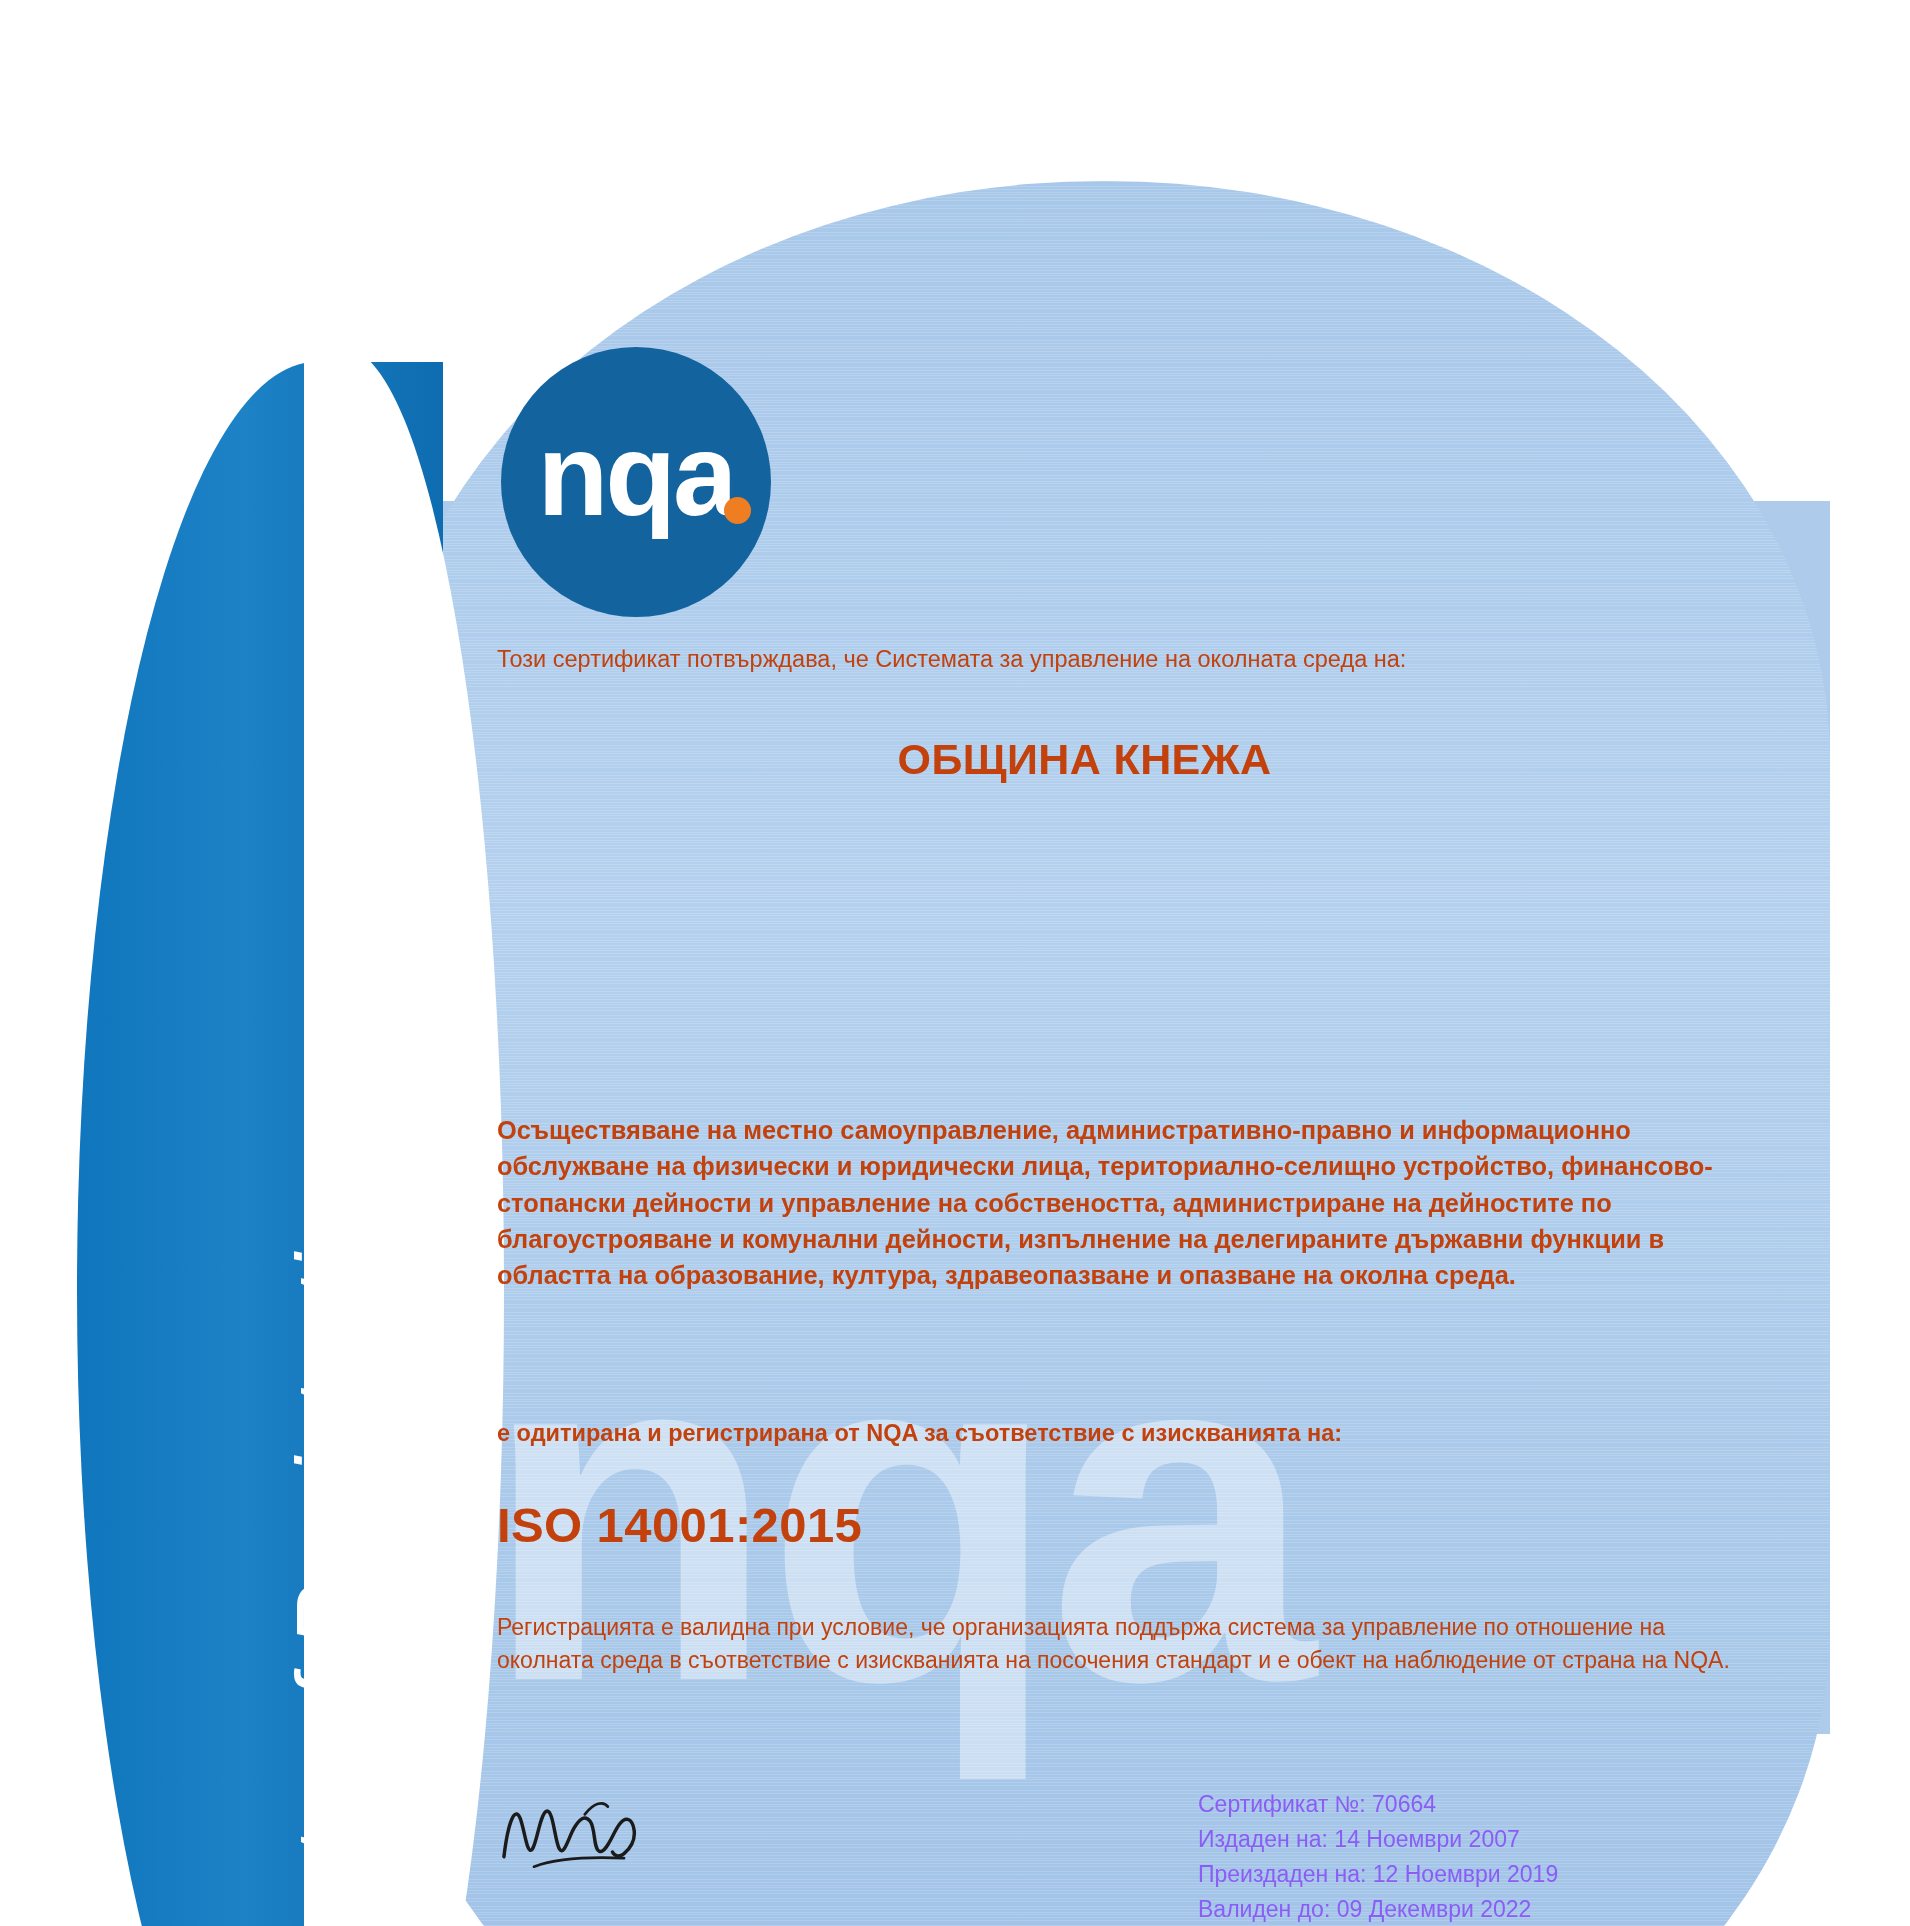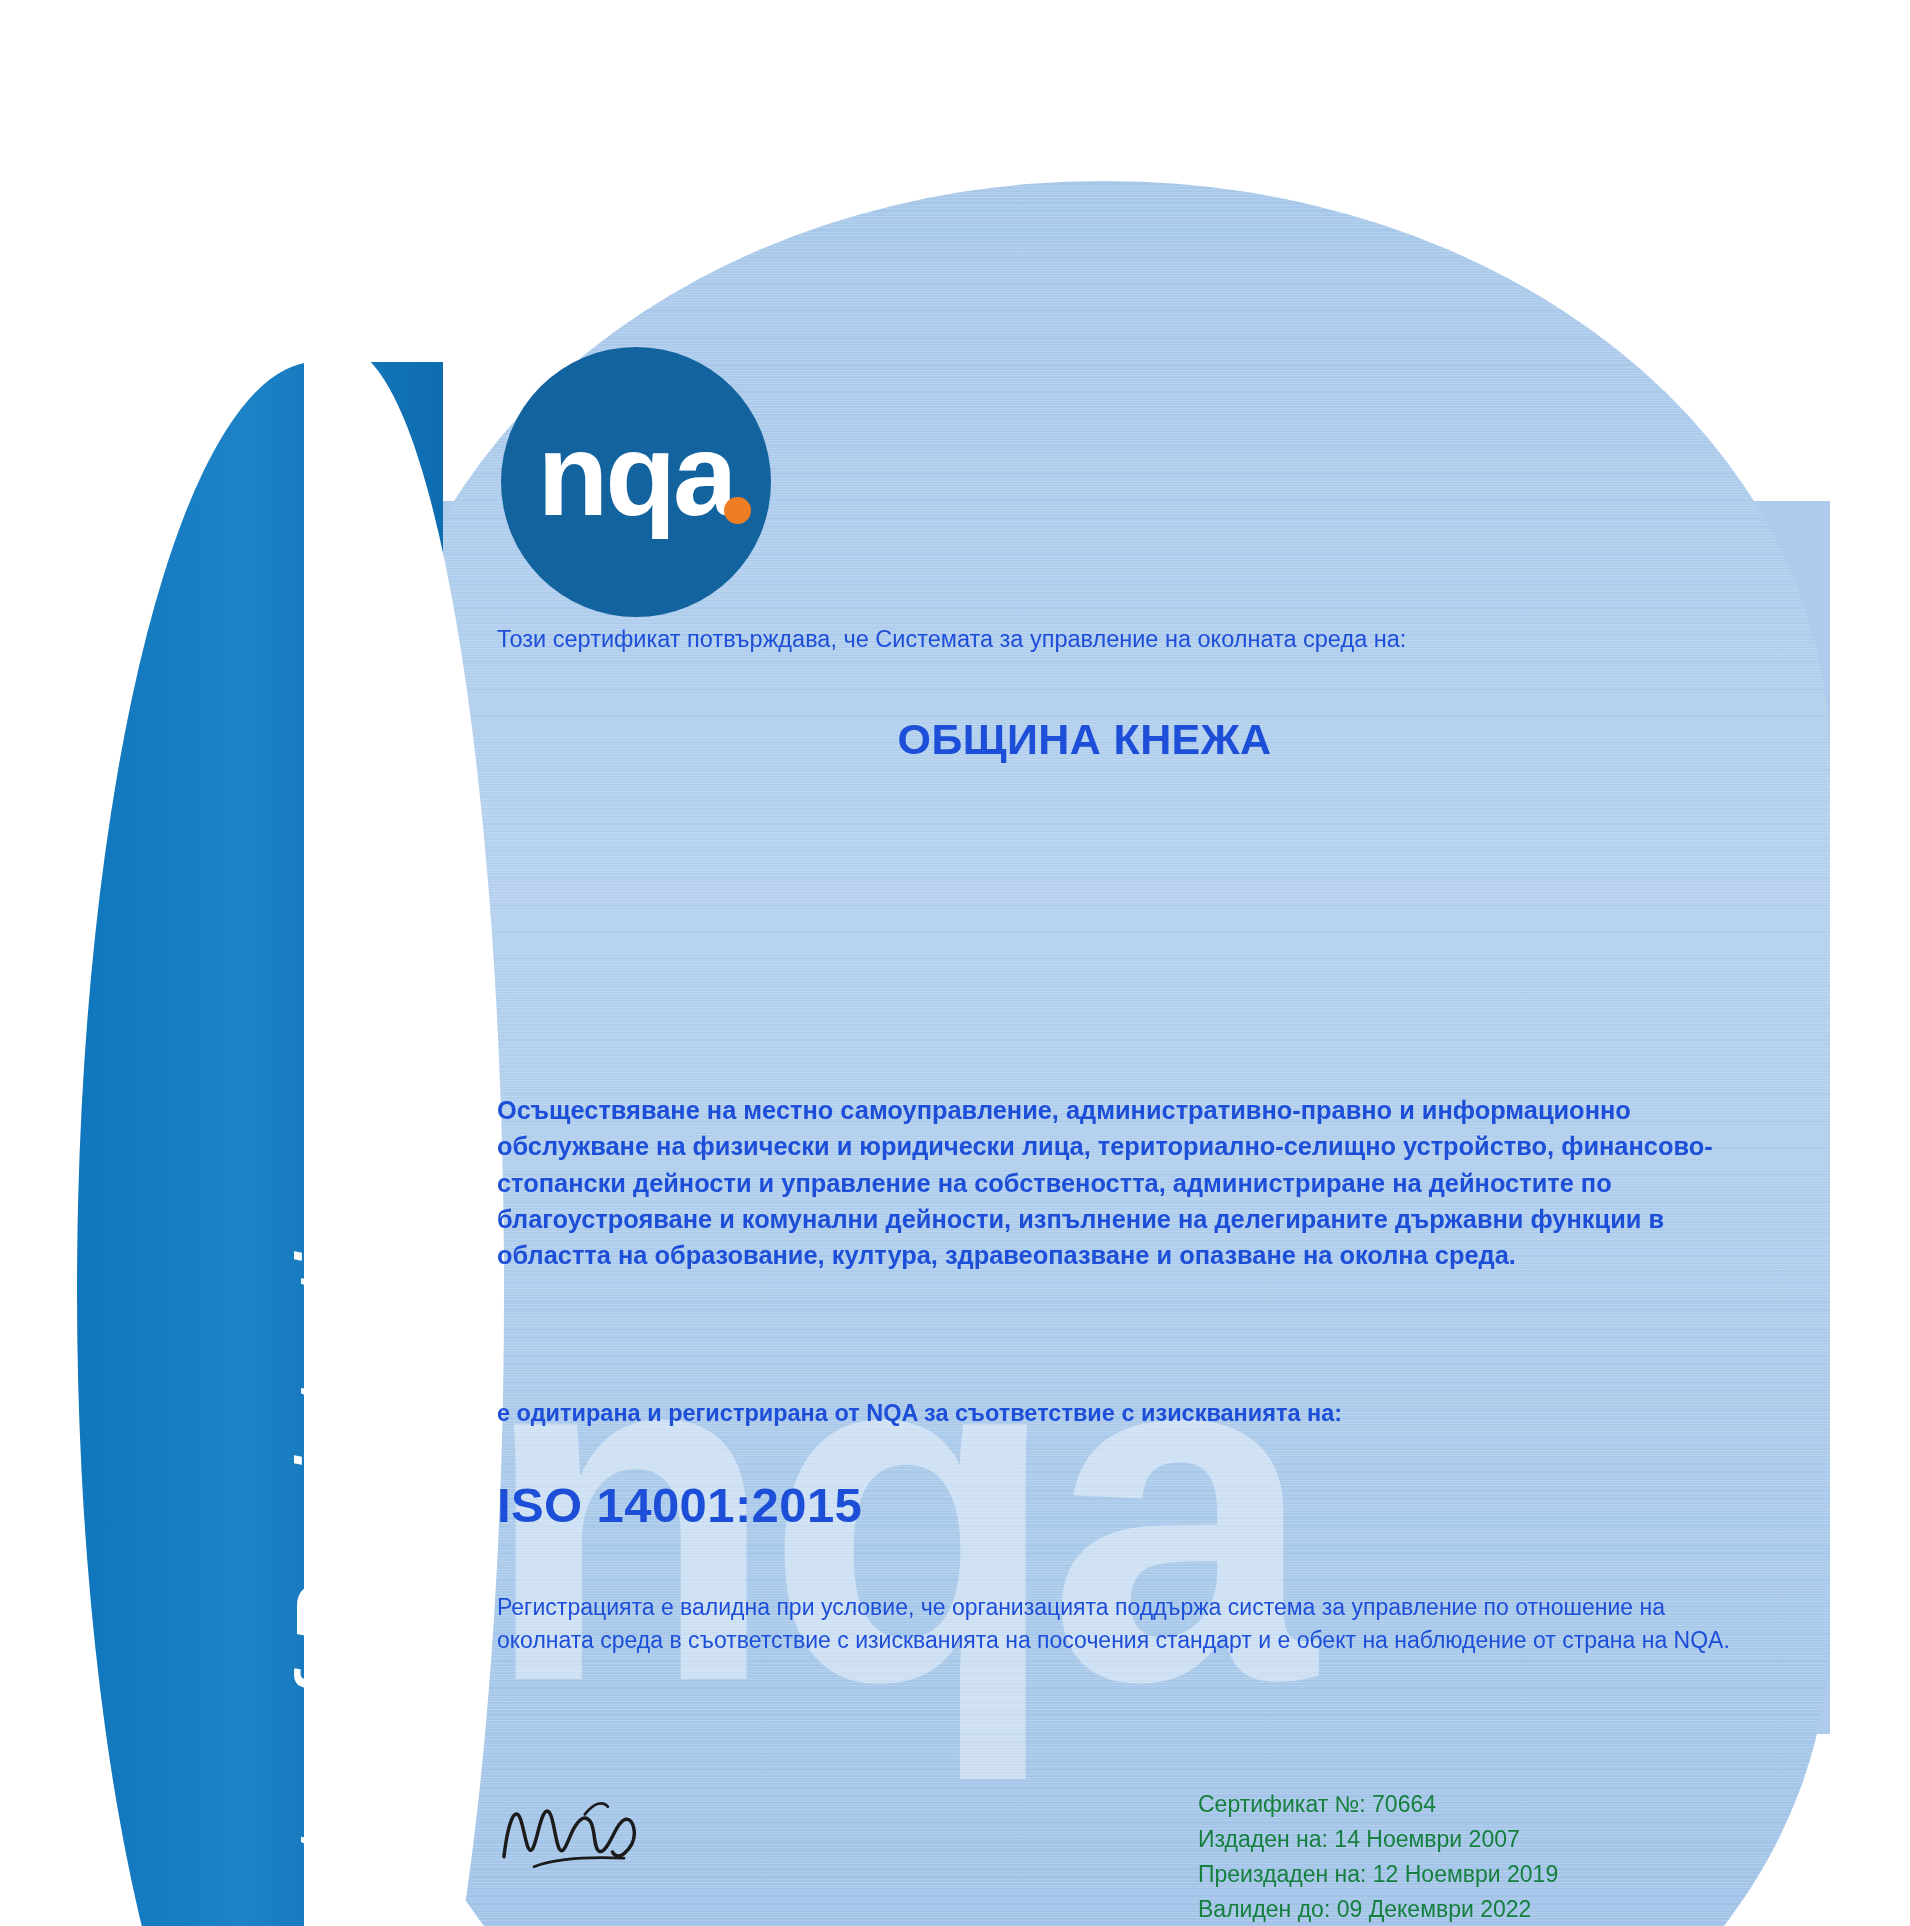--- a/index.html
+++ b/index.html
@@ -141,21 +141,22 @@
     width: 27px;
     height: 27px;
     border-radius: 50%;
     background: #ef7d22;
   }
 
   
   .body-text {
     position: absolute;
     left: 497px;
-    color: #1d4ed8;
+    color: #c2410c;
+    margin-top: 20px;
   }
   .line-intro {
     top: 624px;
     width: 1175px;
     font-size: 23.5px;
     line-height: 1.35;
   }
   .org-name {
     top: 715px;
     width: 1175px;
@@ -212,21 +213,21 @@
   }
   .signature svg { display: block; }
 
   
   .details {
     position: absolute;
     left: 1198px;
     top: 1787px;
     font-size: 23px;
     line-height: 1.52;
-    color: #15803d;
+    color: #8b5cf6;
   }
 </style>
 </head>
 <body>
 
 <div id="certificate">
 
   <div class="dome-bottom-flat"></div>
   <div class="dome"></div>
   <div class="texture"></div>

